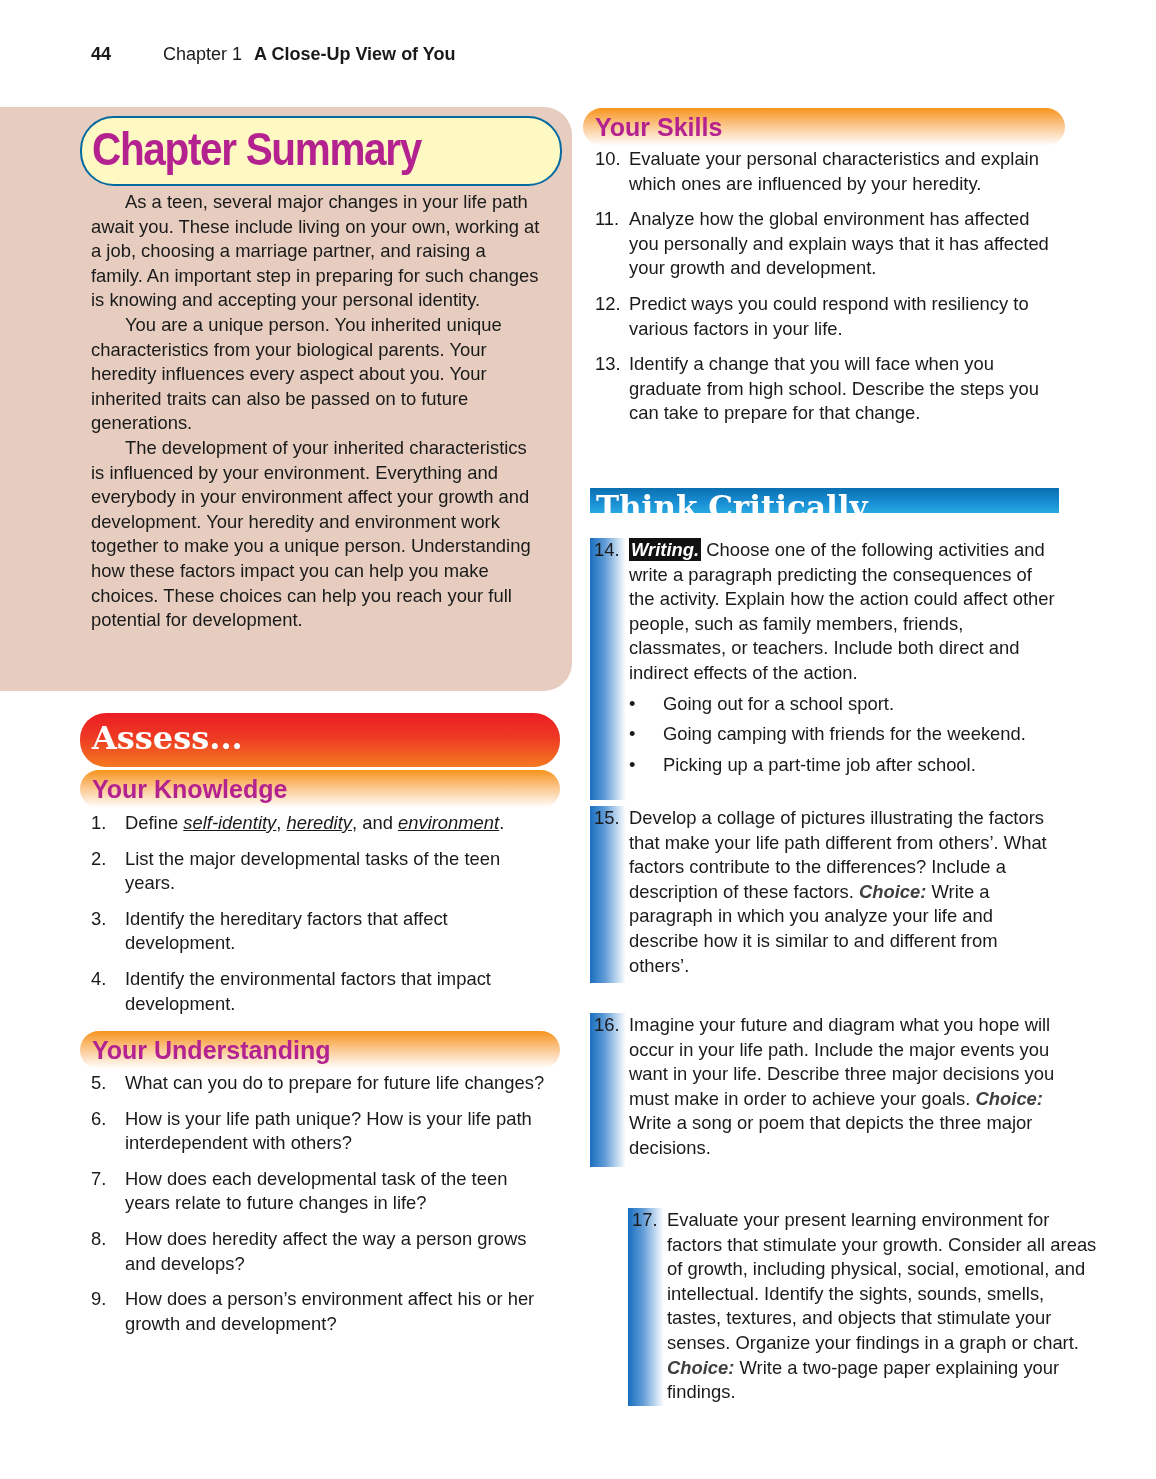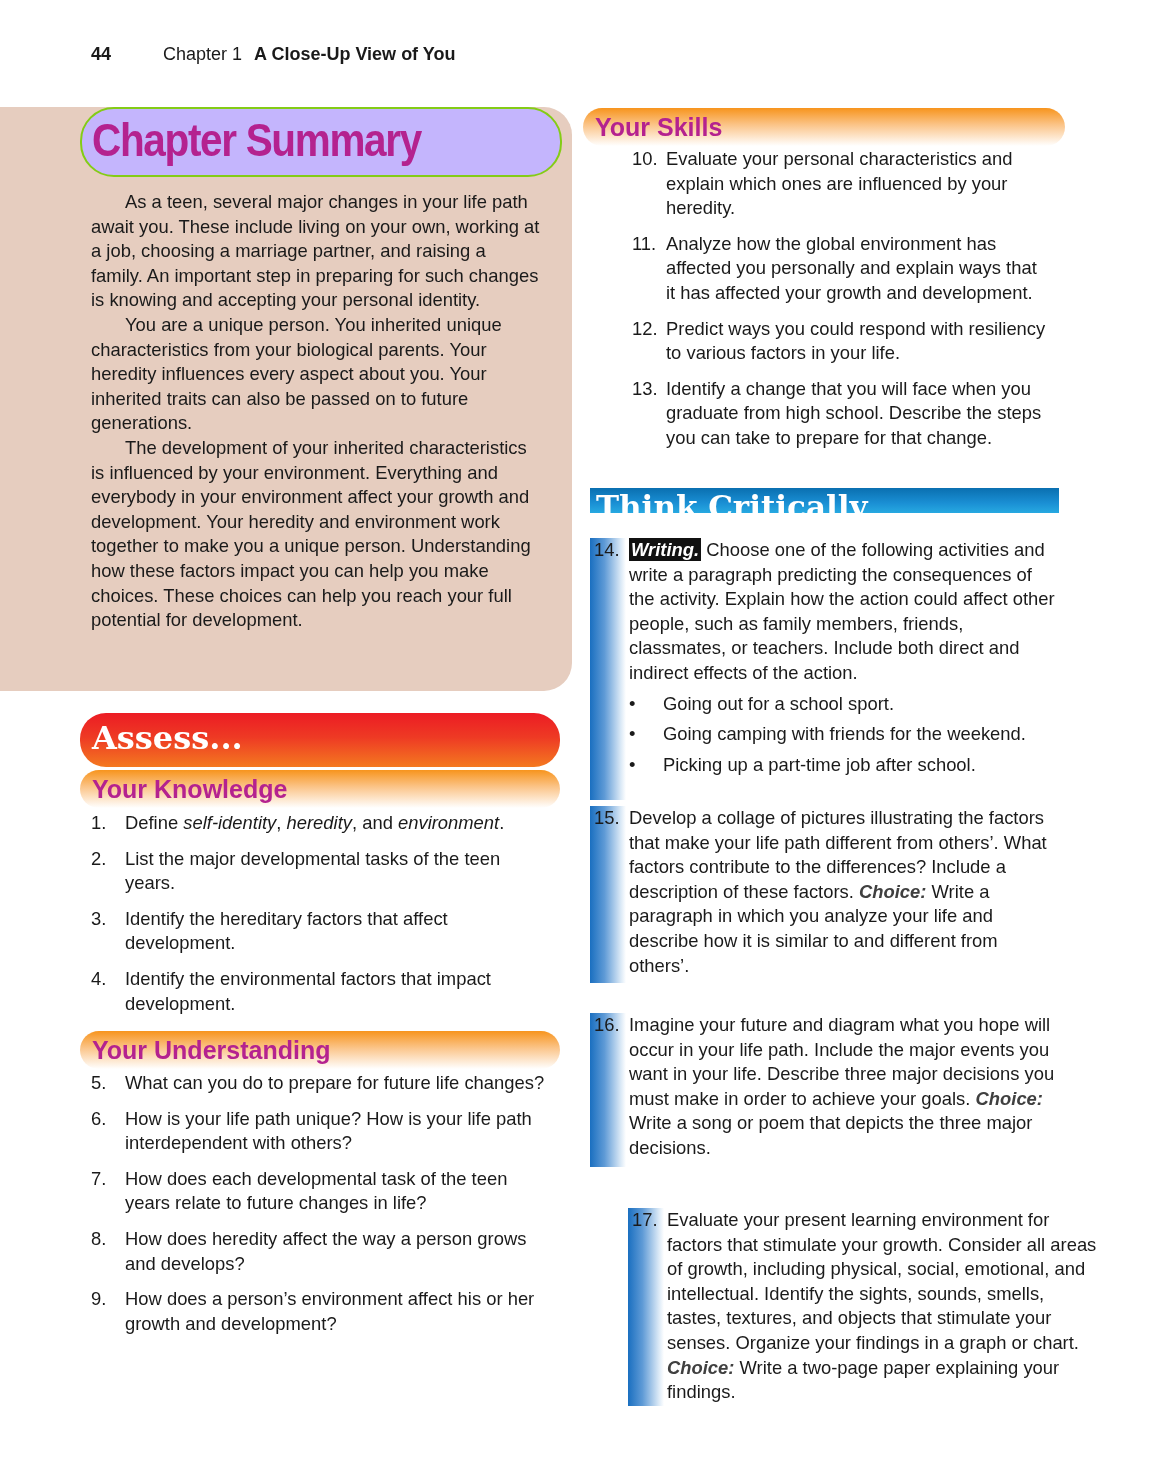--- a/index.html
+++ b/index.html
@@ -6,40 +6,40 @@
   body { width: 1156px; height: 1479px; position: relative; overflow: hidden;
          font-family: "Liberation Sans", sans-serif; color: #1a1a1a; }
   .running-head { position: absolute; top: 44px; left: 91px; font-size: 18px; }
   .running-head .pg { font-weight: bold; margin-right: 52px; }
   .running-head .chap { font-weight: normal; }
   .running-head .ttl { font-weight: bold; margin-left: 12px; }
 
   
   .summary { position: absolute; left: 0; top: 107px; width: 572px; height: 584px;
              background: #e6cdbf; border-radius: 0 28px 28px 0; }
-  .summary-title { position: absolute; left: 80px; top: 107px; width: 478px; height: 66px;
-                   border: 2px solid #84cc16; border-radius: 34px; background: #c4b5fd; }
+  .summary-title { position: absolute; left: 80px; top: 116px; width: 478px; height: 66px;
+                   border: 2px solid #0369a1; border-radius: 34px; background: #fef9c3; }
   .summary-title span { position: absolute; left: 10px; top: 4px; font-size: 46px; font-weight: bold;
                    color: #b4228f; letter-spacing: -1.5px; transform: scaleX(0.88); transform-origin: left; }
   .summary-body { position: absolute; left: 91px; top: 190px; width: 450px; font-size: 18.4px; line-height: 24.6px; }
   .summary-body p { margin: 0; text-indent: 34px; }
 
   .assess { position: absolute; left: 80px; top: 713px; width: 480px; height: 54px; border-radius: 26px;
             background: linear-gradient(#ec1c24 0%, #ee3a24 45%, #f47920 100%); }
   .assess span { position: absolute; left: 12px; top: 6px; font-family: "DejaVu Serif", serif; font-weight: bold;
                  font-size: 32px; color: #fff; }
   .subhead { position: absolute; height: 38px; border-radius: 20px 20px 20px 20px;
              background: linear-gradient(#f7941d 0%, #fbc58a 45%, #ffffff 100%); }
   .subhead span { position: absolute; left: 12px; top: 5px; font-size: 25px; font-weight: bold; color: #b4228f; }
 
   .qlist { position: absolute; font-size: 18.4px; line-height: 24.6px; margin: 0; padding: 0; list-style: none; }
   .qlist li { position: relative; padding-left: 34px; margin-bottom: 11px; }
   .qlist li .num { position: absolute; left: 0; top: 0; }
-  .qlist.right li { padding-left: 34px; margin-left: 37px; }
-  .qlist em { font-style: italic; }
+  .qlist.right li { padding-left: 34px; }
+  .qlist em { font-style: italic; text-decoration: underline; }
 
   .think { position: absolute; left: 590px; top: 488px; width: 469px; height: 25px;
            background: linear-gradient(#0a6fb0 0%, #1a8fd4 60%, #27a9e1 100%); }
   .think span { position: absolute; left: 6px; top: 1px; font-family: "DejaVu Serif", serif; font-weight: bold;
                 font-size: 31px; color: #fff; }
 
   .tc-item { position: absolute; left: 590px; width: 470px; font-size: 18.4px; line-height: 24.6px; }
   .tc-bar { position: absolute; left: 0; top: 0; bottom: 0; width: 36px;
             background: linear-gradient(90deg, #1a6fc0 0%, #5e9ad6 40%, #d9e8f6 85%, #ffffff 100%); }
   .tc-num { position: absolute; left: 4px; top: 0; }

